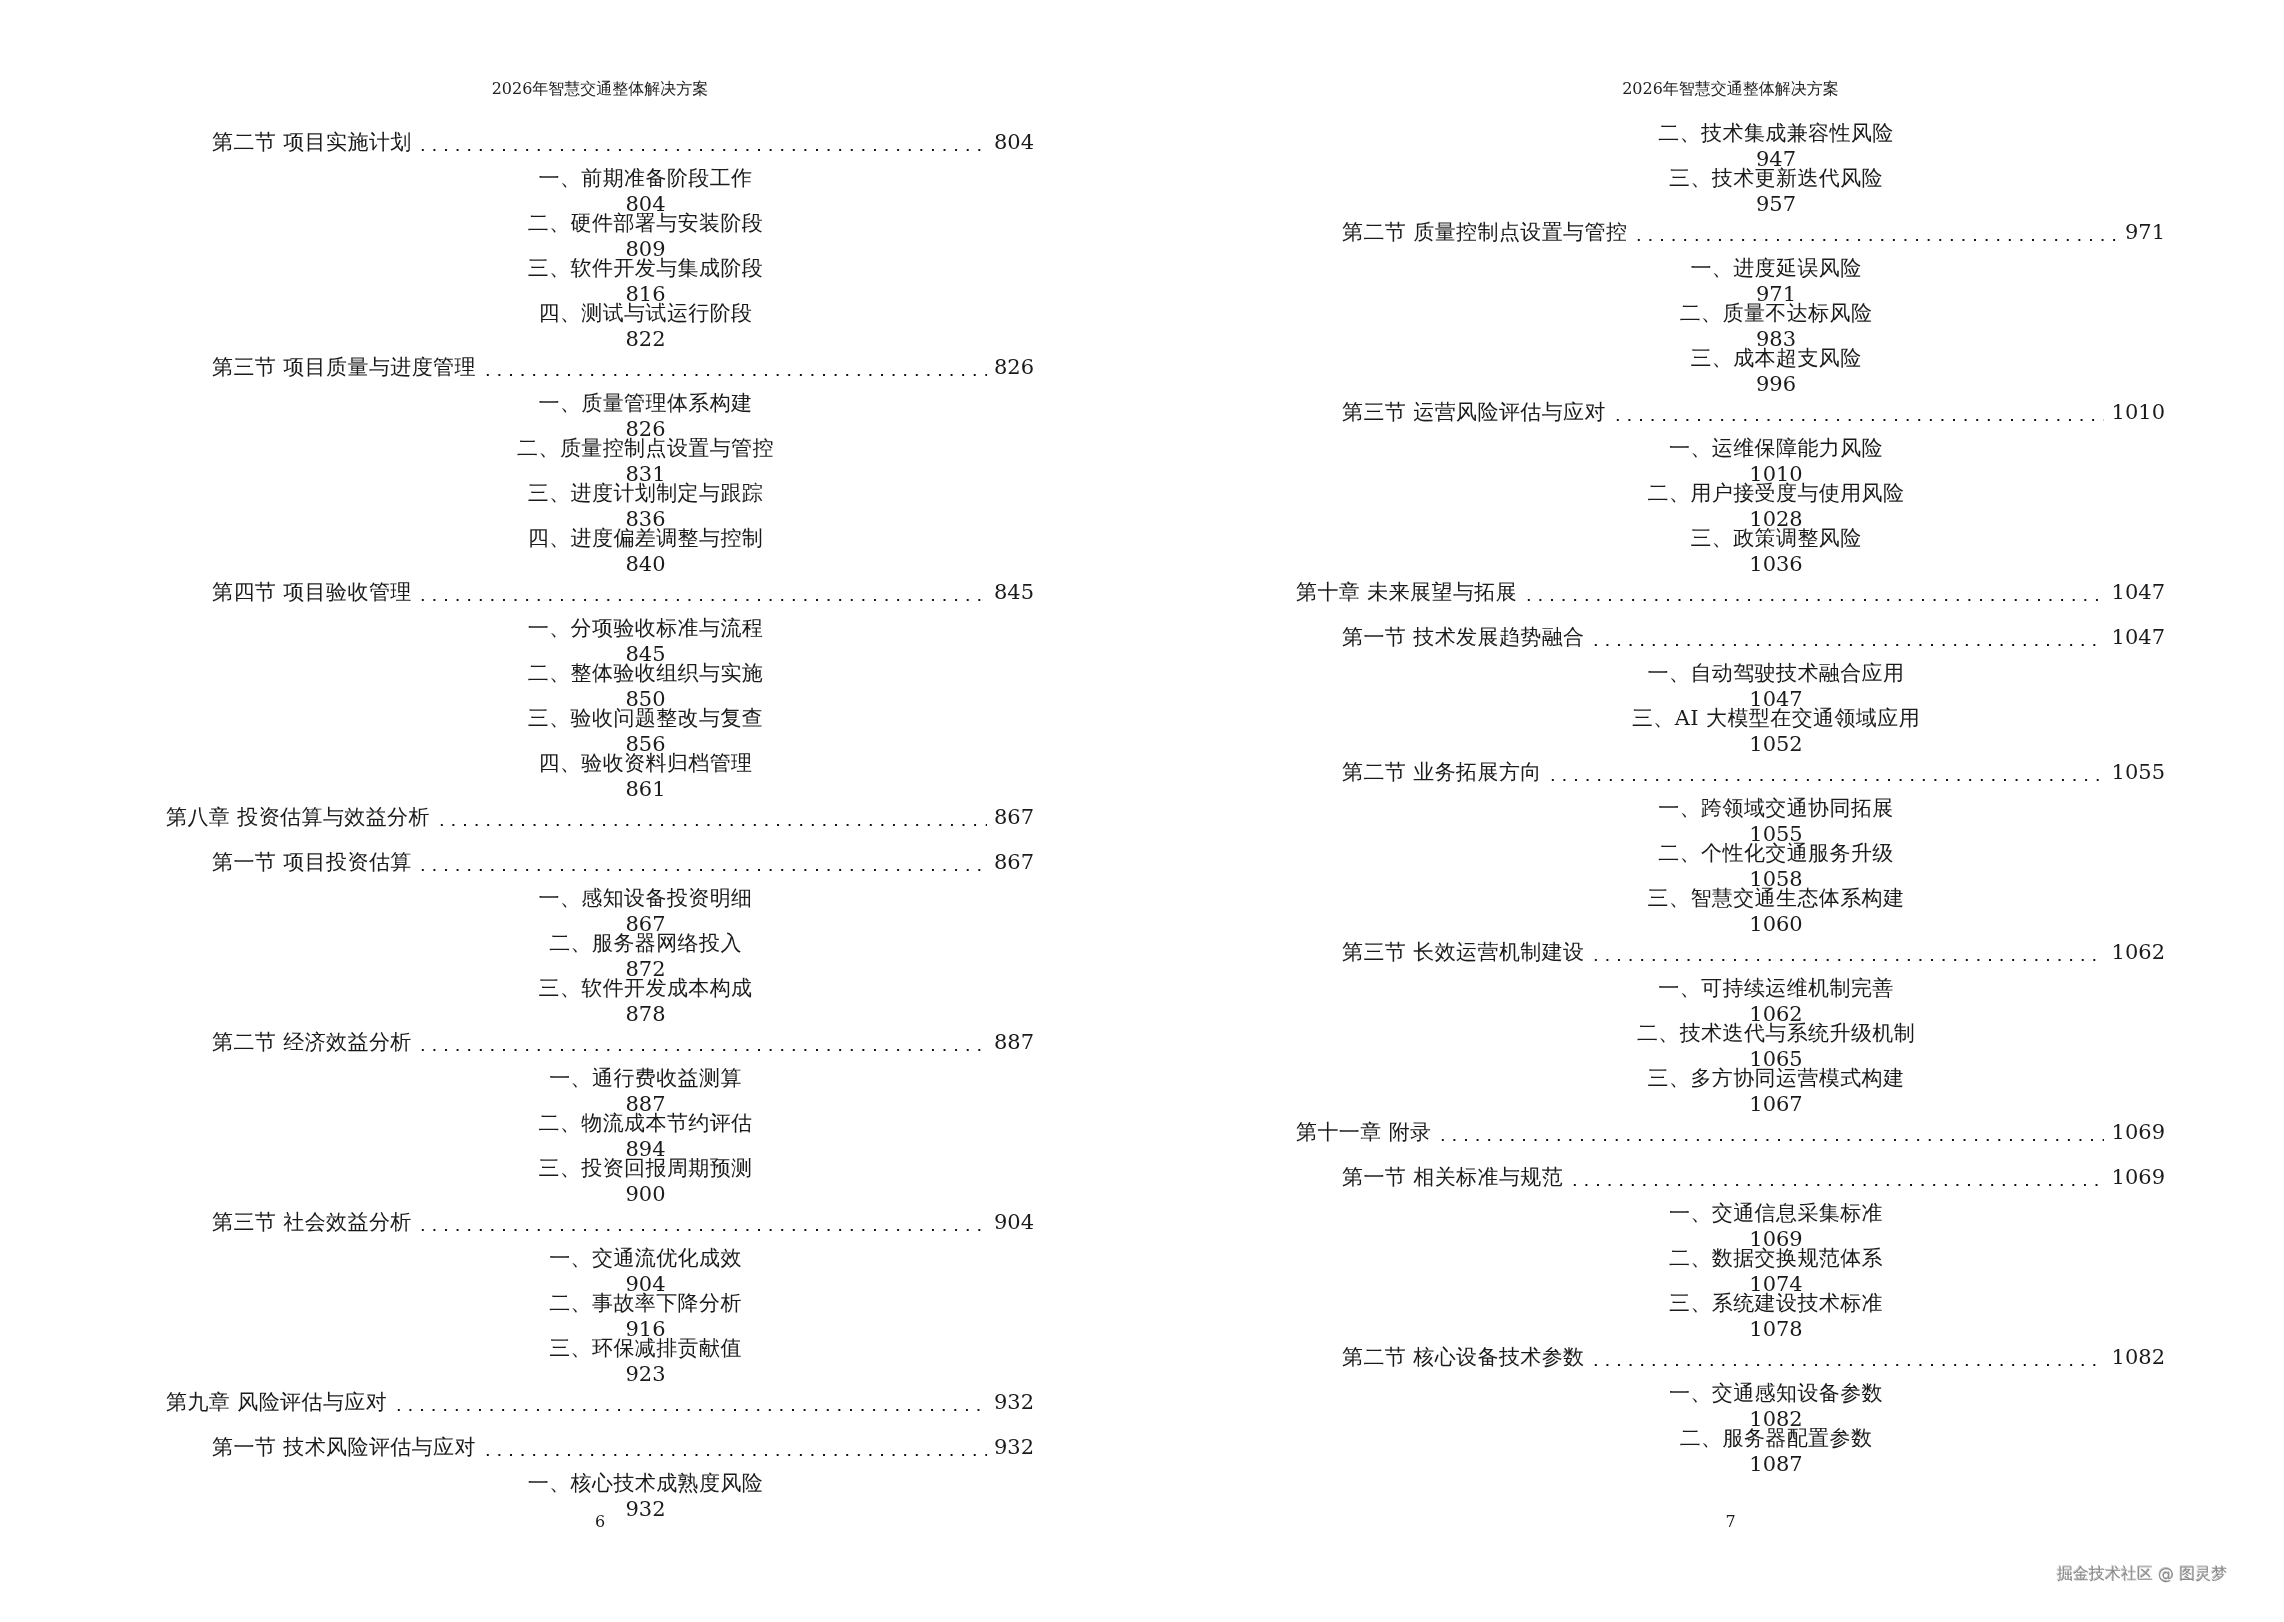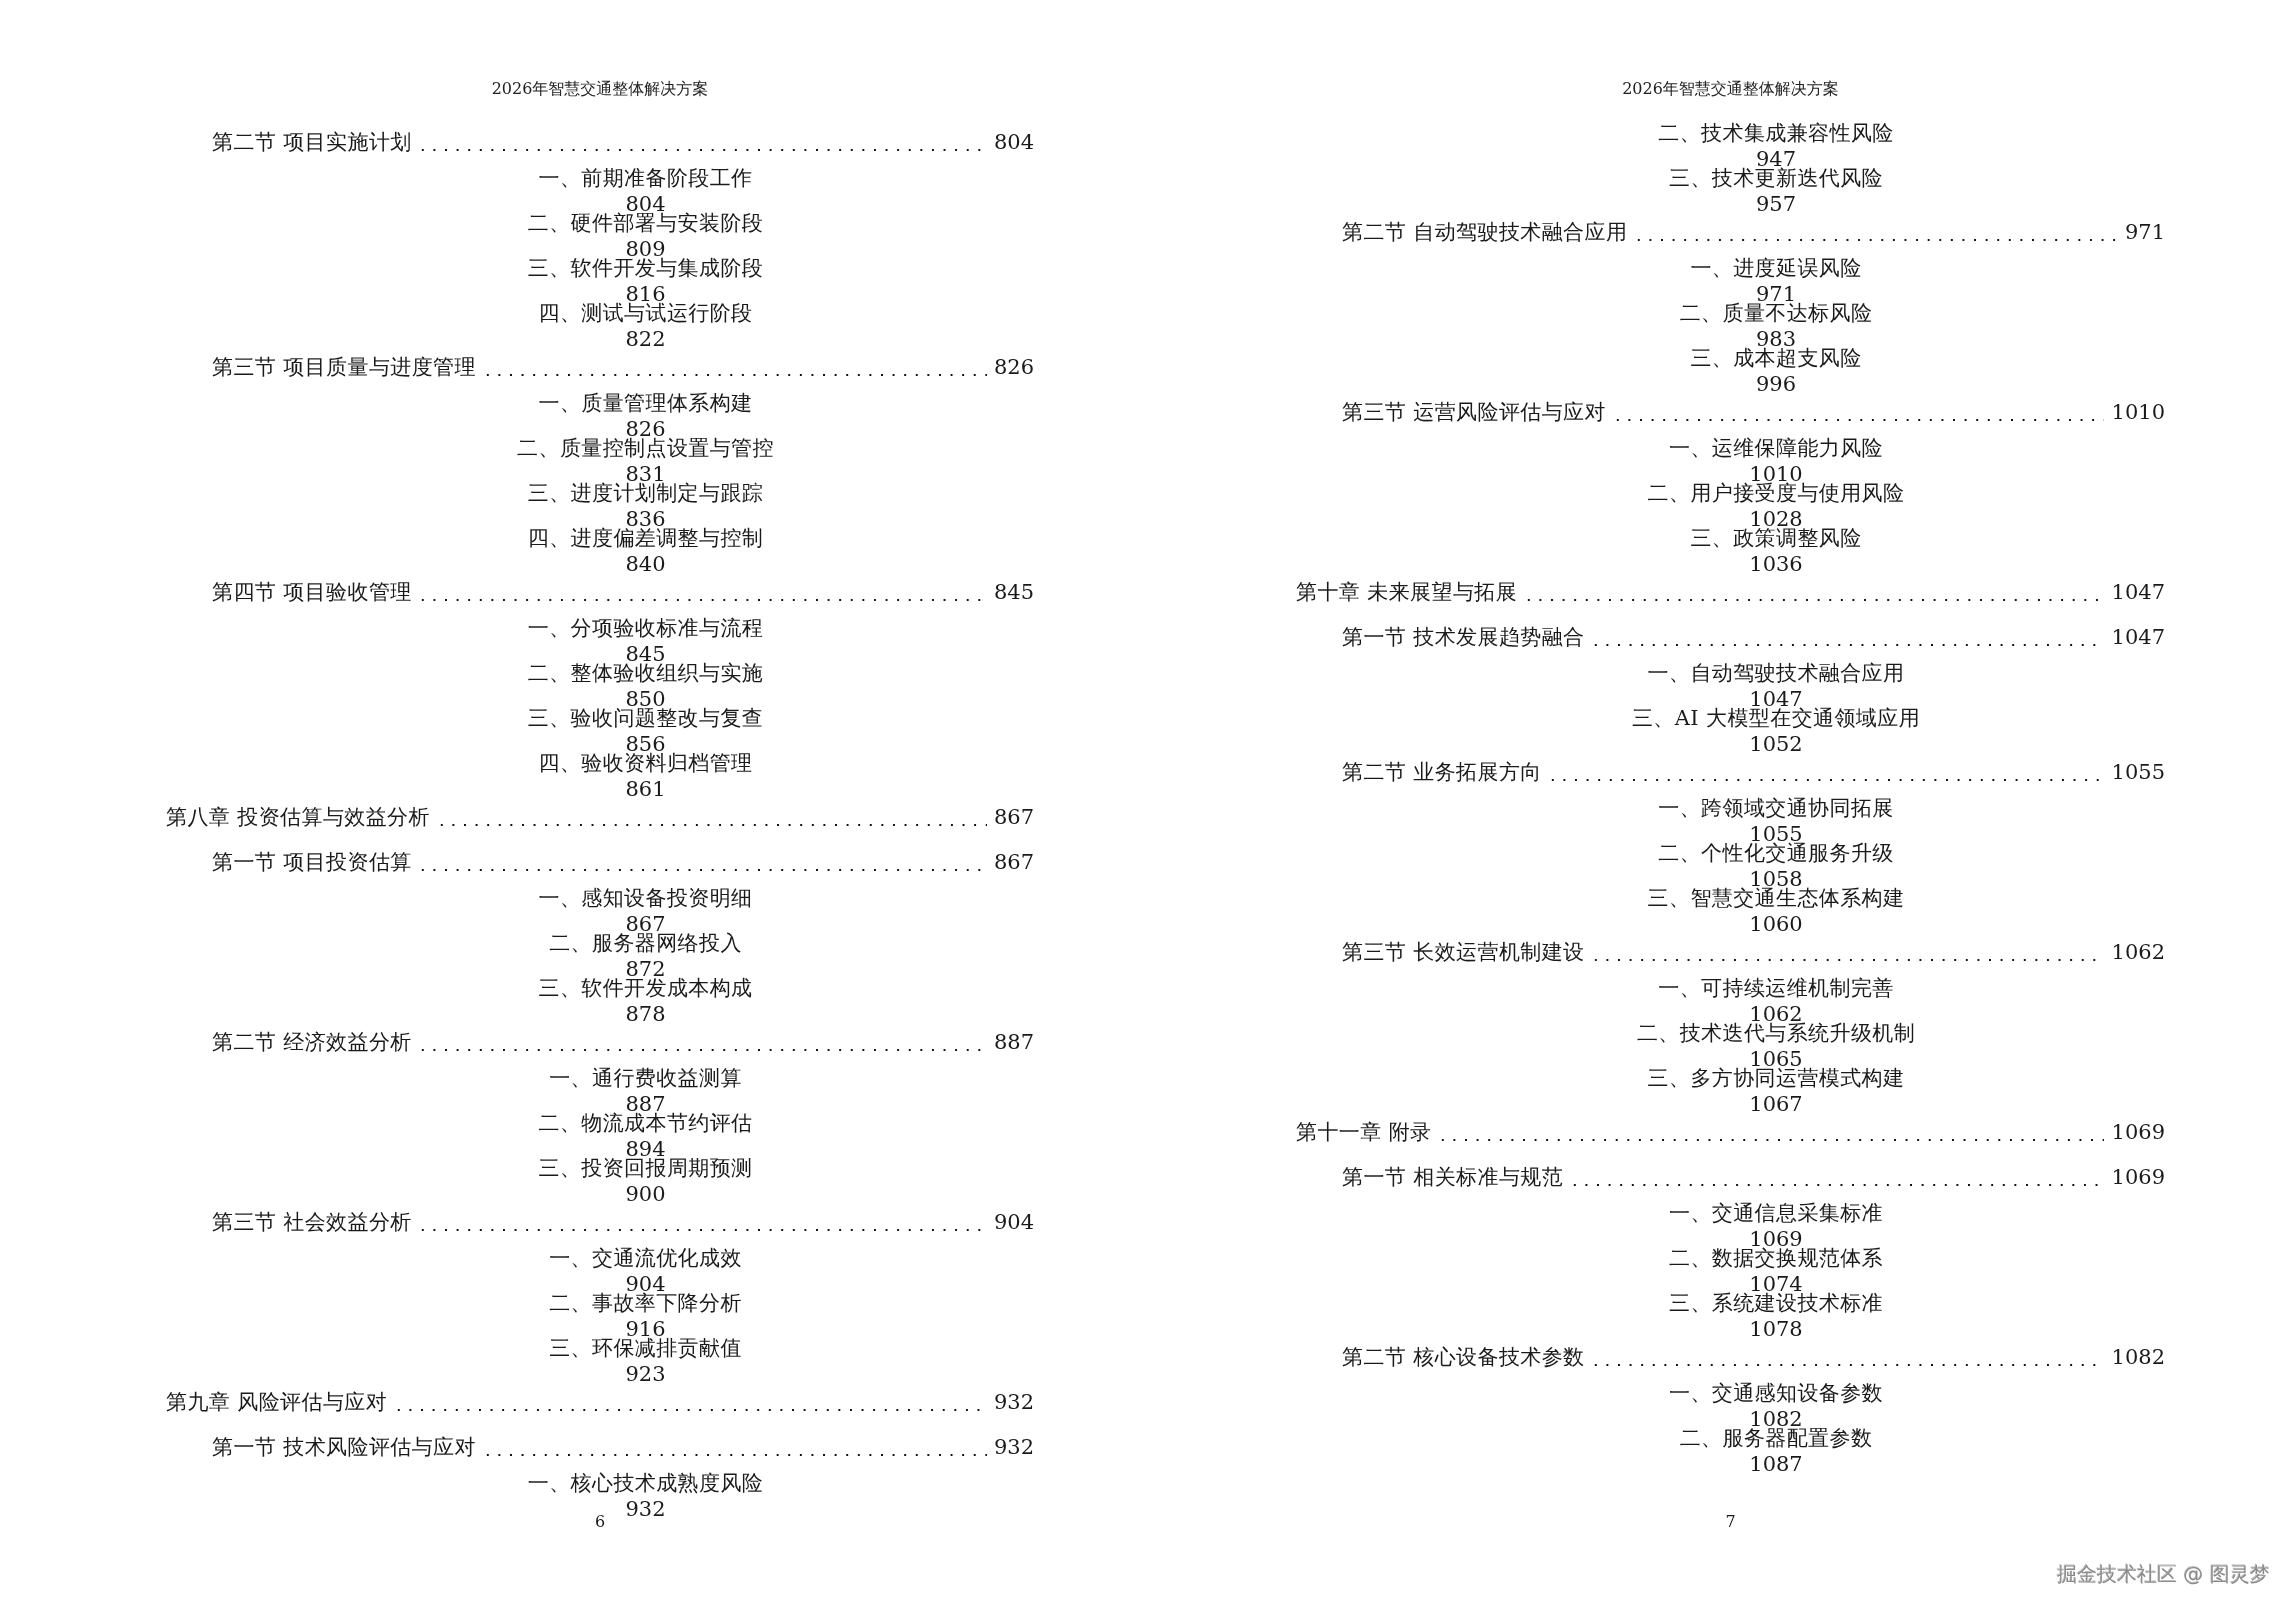--- a/index.html
+++ b/index.html
@@ -20,21 +20,21 @@
   .toc-row.level-1 { padding-left: 46px; }
   .toc-row.level-2 { padding-left: 91px; flex-direction: column; }
   .toc-title { flex: 0 0 auto; letter-spacing: 0.4px; }
   .toc-leader { flex: 1 1 auto; height: 22px; margin: 0 7.2px 0 5.8px; align-self: center;
                 background-image: radial-gradient(circle, #111 1.2px, transparent 1.4px);
                 background-size: 11.6px 5.8px; background-repeat: repeat-x; background-position: 0 16px; }
   .toc-page { flex: 0 0 auto; text-align: right; font-size: 21px; }
   .page-number { position: absolute; top: 1512px; font-size: 16px; text-align: center; }
   .page.left .page-number { left: 166px; width: 868px; }
   .page.right .page-number { left: 154px; width: 869px; }
-  .watermark { position: absolute; left: 2057px; top: 1561px; font-size: 20px; line-height: 26px;
+  .watermark { position: absolute; left: 2057px; top: 1561px; font-size: 16px; line-height: 26px;
                font-family: "DejaVu Sans", "Liberation Sans", sans-serif; color: #8a8a8a; white-space: nowrap;
                text-shadow: 0.7px 0.7px 0 #ffffff, -0.7px -0.7px 0 #bdbdbd; }
 </style>
 </head>
 <body>
 
 <div class="page left">
   <div class="running-header">2026年智慧交通整体解决方案</div>
   <ul class="toc">
       <li class="toc-row level-1">
@@ -203,21 +203,21 @@
         <span class="toc-title">二、技术集成兼容性风险</span>
         <span class="toc-leader"></span>
         <span class="toc-page">947</span>
       </li>
       <li class="toc-row level-2">
         <span class="toc-title">三、技术更新迭代风险</span>
         <span class="toc-leader"></span>
         <span class="toc-page">957</span>
       </li>
       <li class="toc-row level-1">
-        <span class="toc-title">第二节  自动驾驶技术融合应用</span>
+        <span class="toc-title">第二节  质量控制点设置与管控</span>
         <span class="toc-leader"></span>
         <span class="toc-page">971</span>
       </li>
       <li class="toc-row level-2">
         <span class="toc-title">一、进度延误风险</span>
         <span class="toc-leader"></span>
         <span class="toc-page">971</span>
       </li>
       <li class="toc-row level-2">
         <span class="toc-title">二、质量不达标风险</span>

